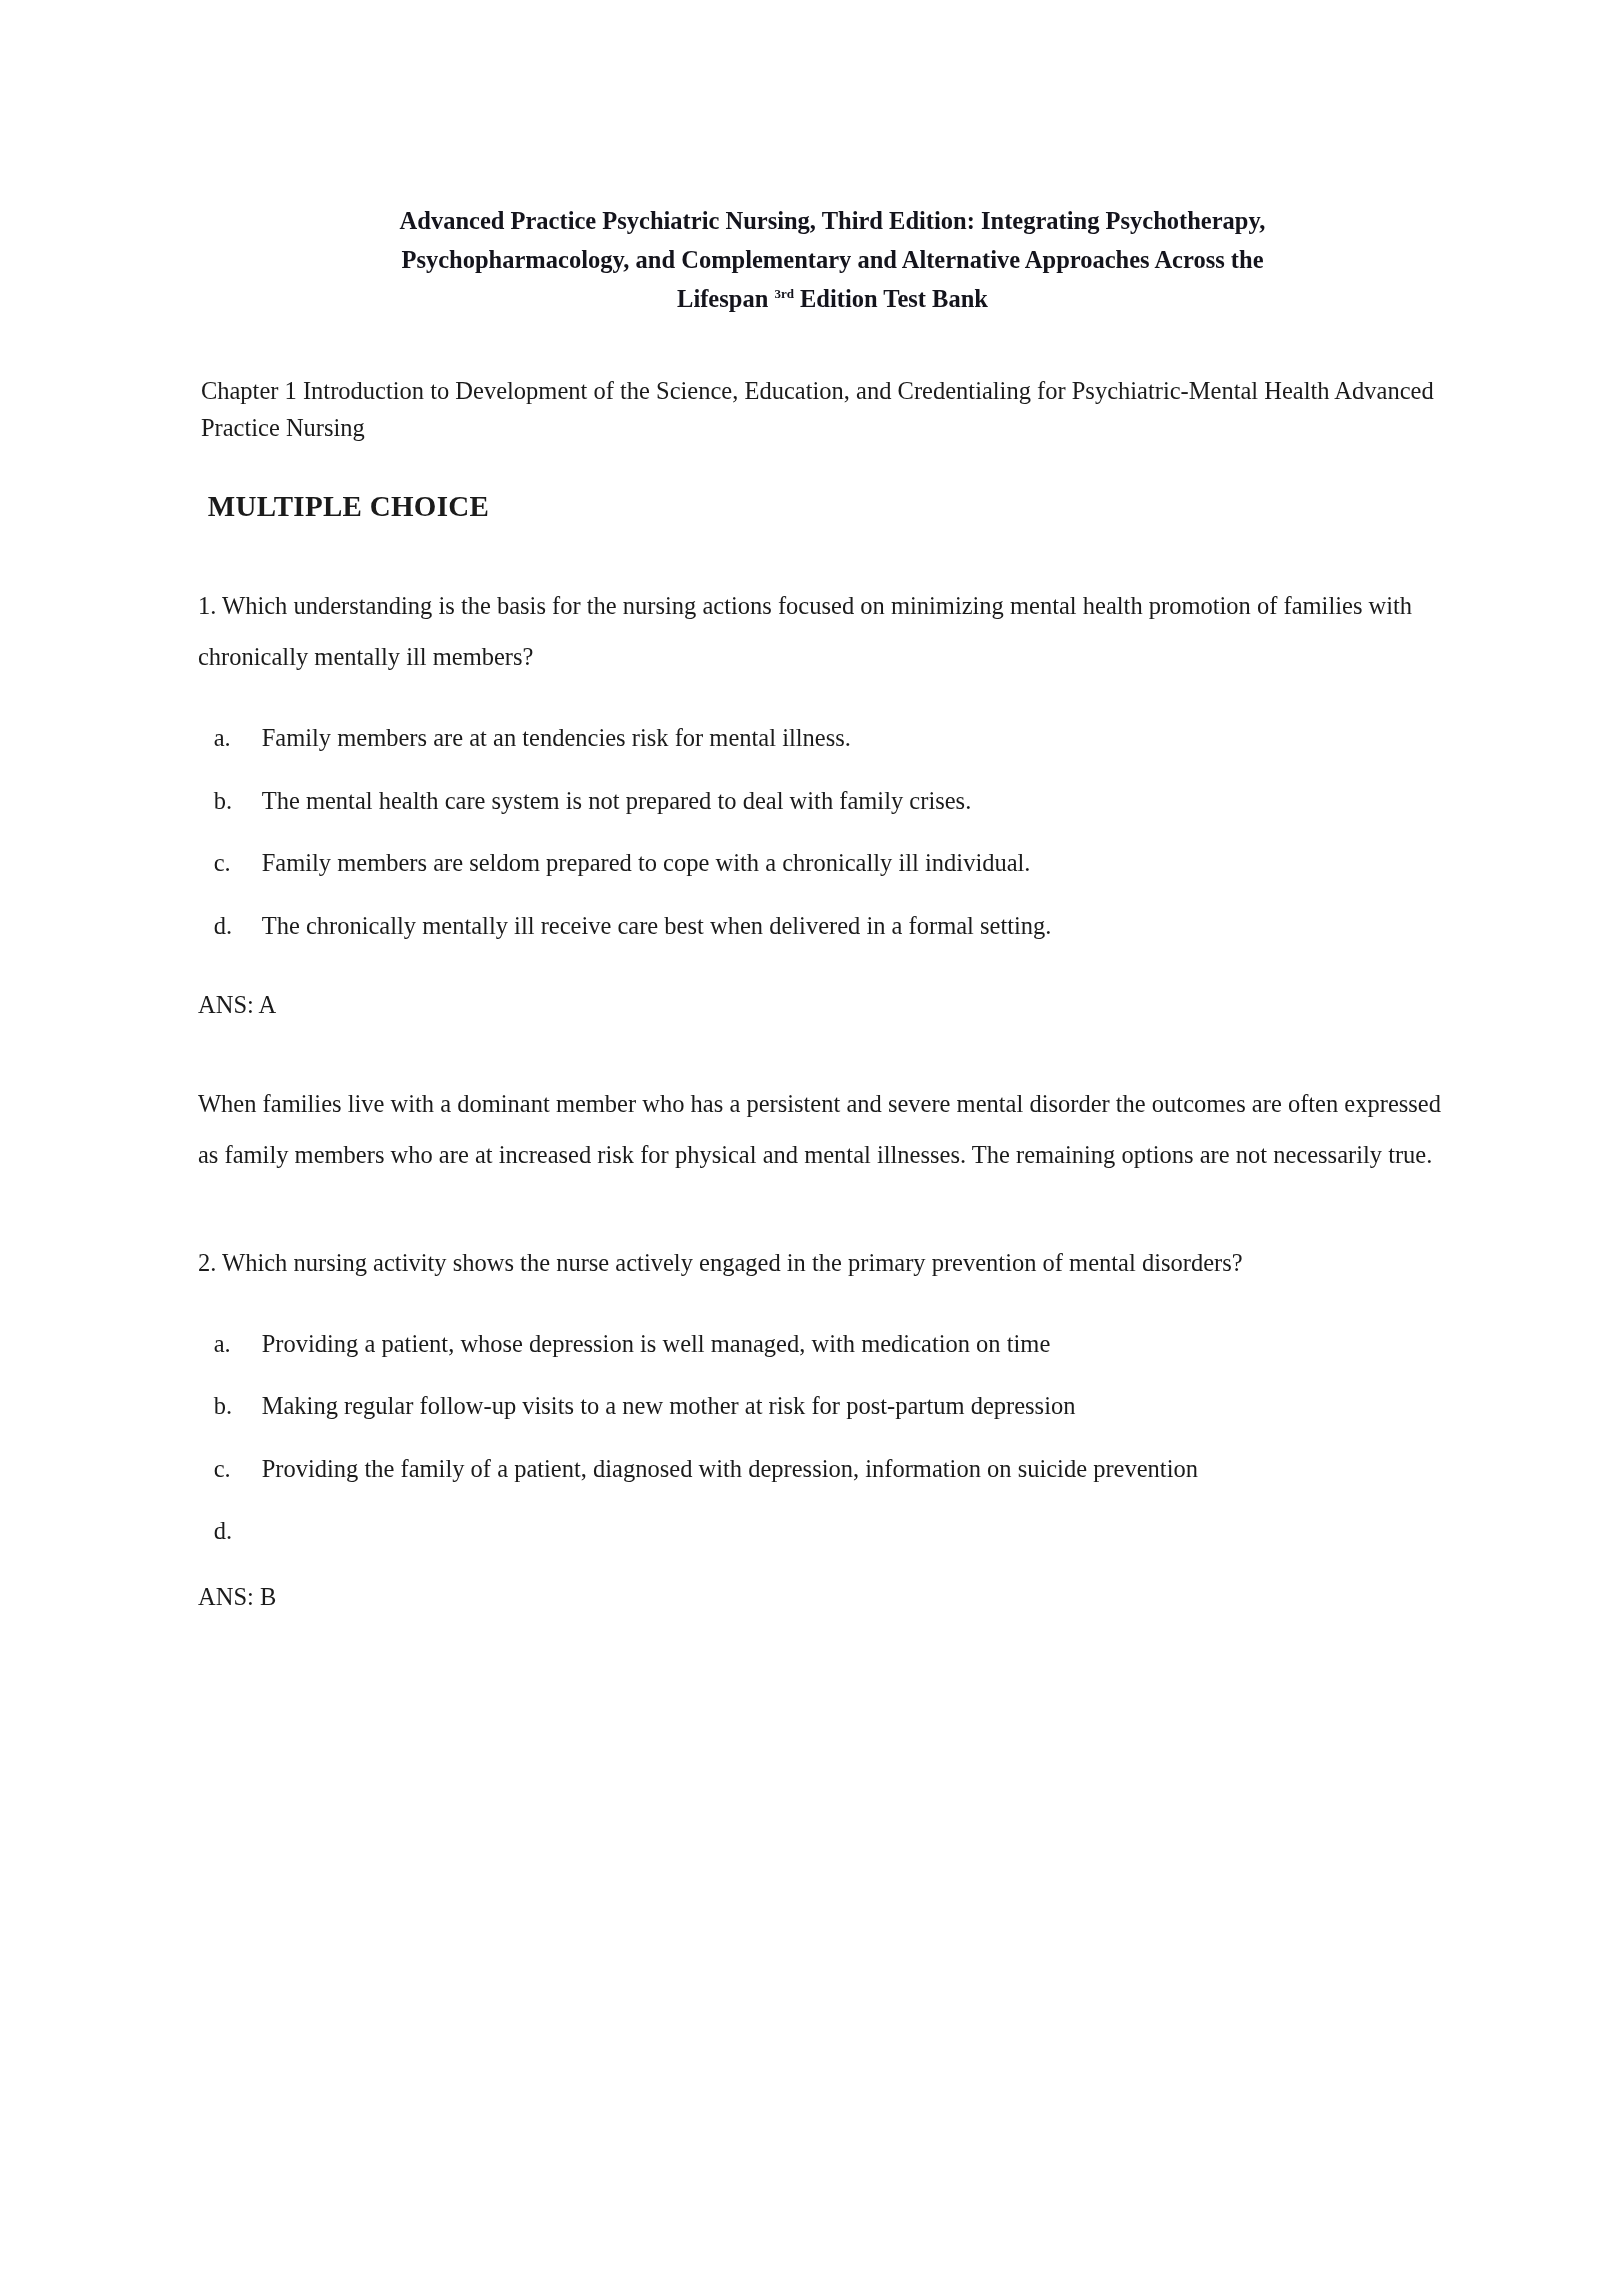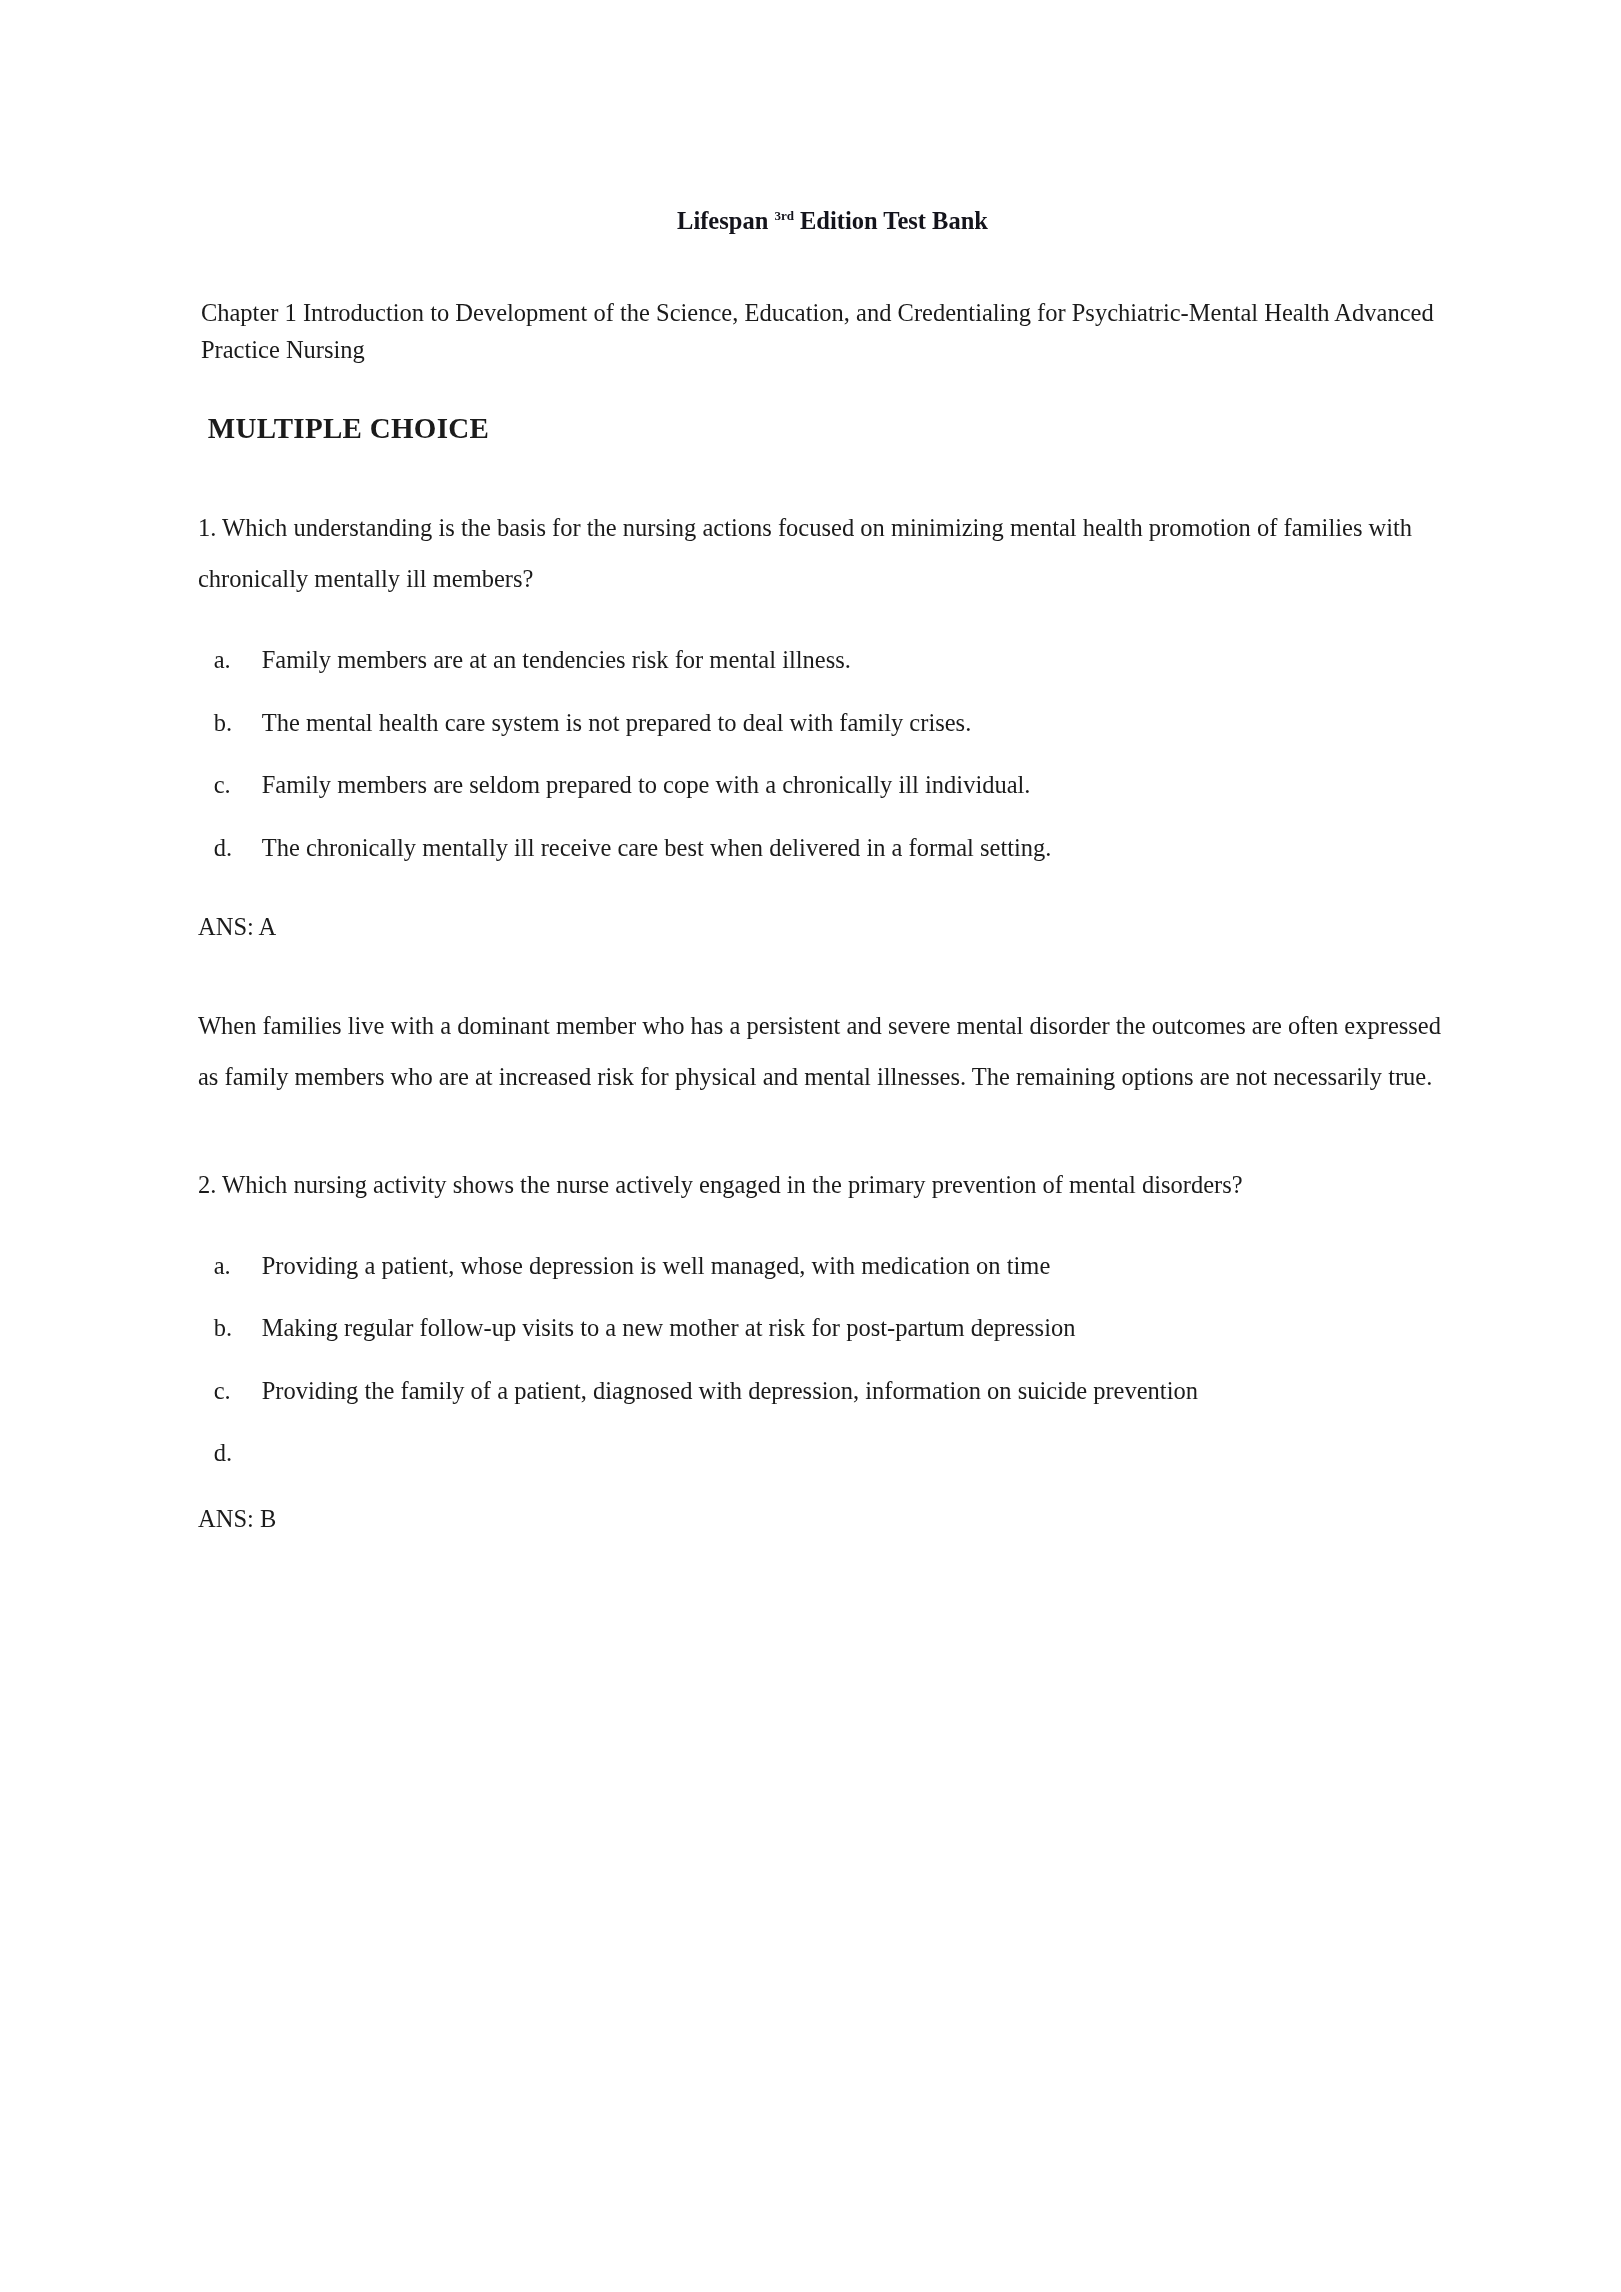--- a/index.html
+++ b/index.html
@@ -82,20 +82,22 @@
     margin: 0;
   }
 </style>
 </head>
 <body>
 
 <div class="page">
   <div class="content">
 
     <div class="doc-title">
+      <div>Advanced Practice Psychiatric Nursing, Third Edition: Integrating Psychotherapy,</div>
+      <div>Psychopharmacology, and Complementary and Alternative Approaches Across the</div>
       <div><span>Lifespan </span><sup>3rd</sup><span> Edition Test Bank</span></div>
     </div>
 
     <p class="chapter-heading">Chapter 1 Introduction to Development of the Science, Education, and Credentialing for Psychiatric-Mental Health Advanced Practice Nursing</p>
 
     <p class="section-heading">MULTIPLE CHOICE</p>
 
     <div class="question-block">
       <p class="question-stem">1. Which understanding is the basis for the nursing actions focused on minimizing mental health promotion of families with chronically mentally ill members?</p>
 

